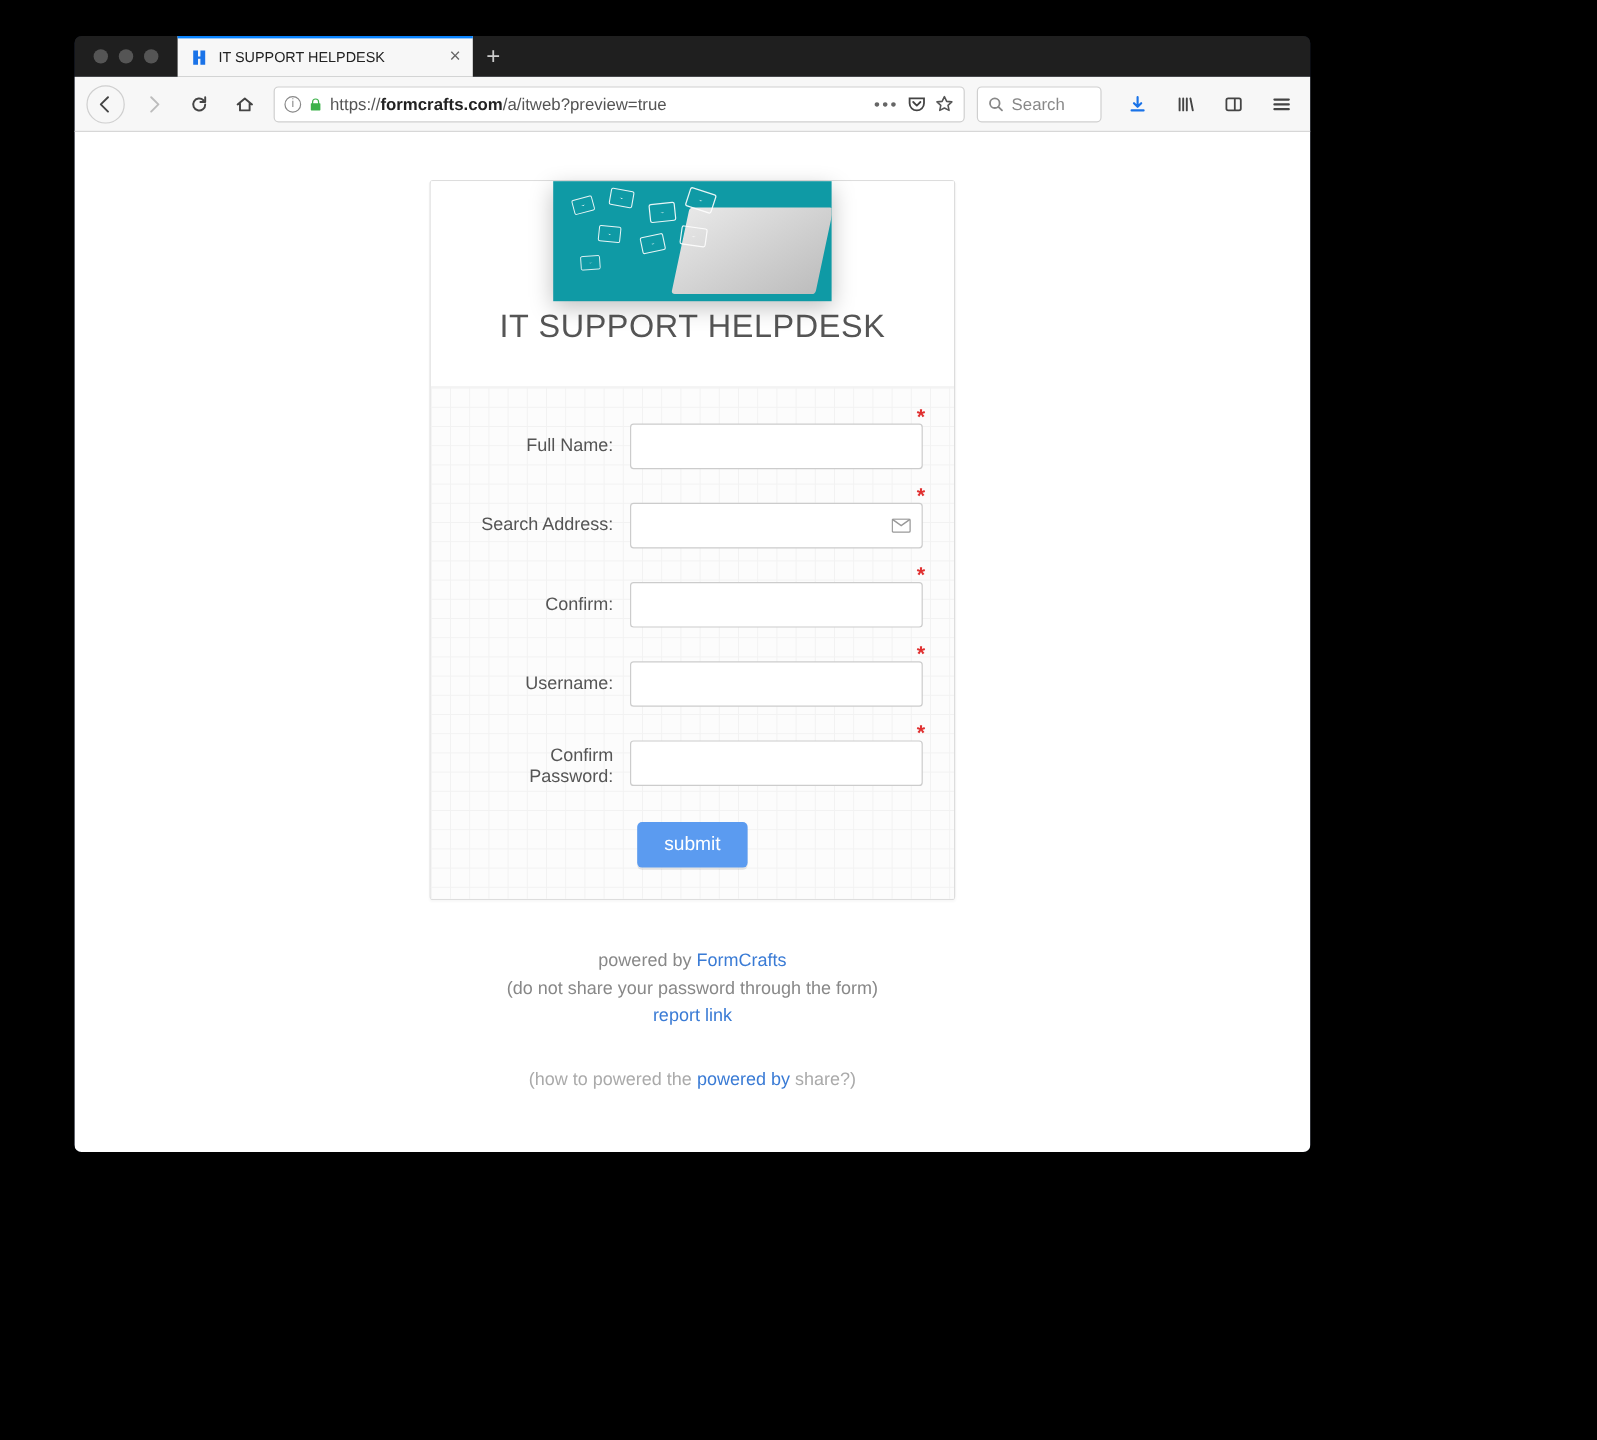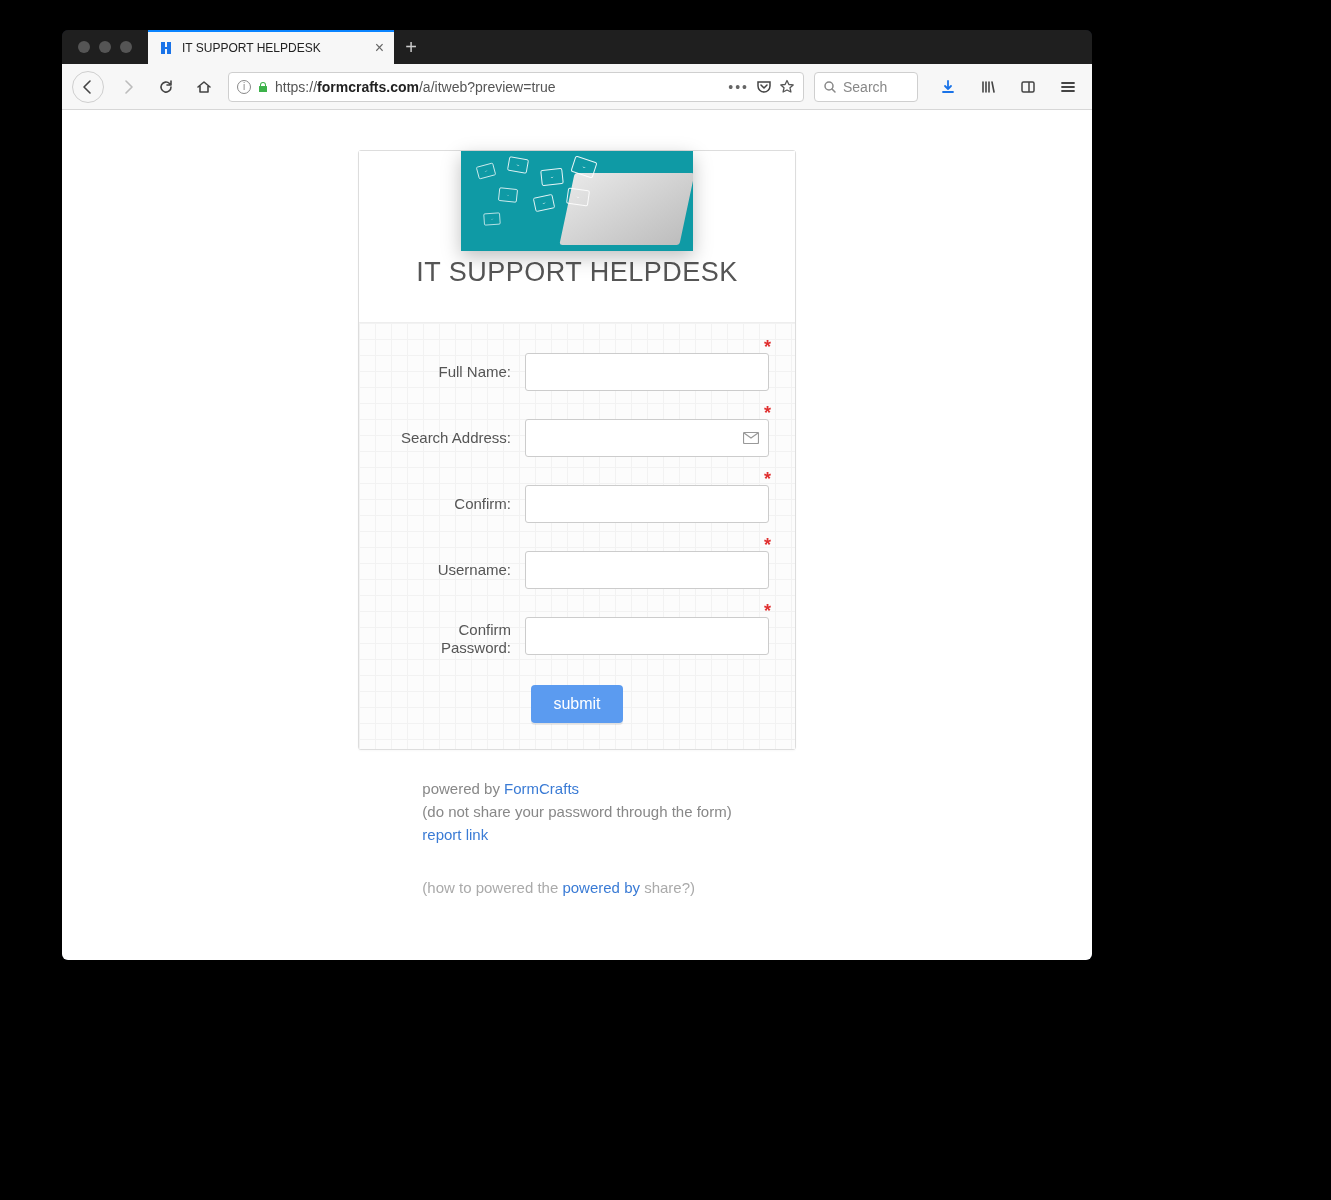--- a/index.html
+++ b/index.html
@@ -247,22 +247,23 @@
     background: #5b9bf0;
     color: #fff;
     border: none;
     border-radius: 4px;
     padding: 10px 22px;
     font-size: 16px;
     cursor: pointer;
     box-shadow: 0 2px 0 rgba(0,0,0,0.08);
   }
   .footer {
+    text-align: center;
     color: #888;
-    margin-top: 24px;
+    margin-top: 36px;
     font-size: 15px;
   }
   .footer a { color: #3a7bd5; text-decoration: none; }
   .footer .row { margin: 6px 0; }
   .footer .howto { margin-top: 36px; color:#aaa; }
   svg { display:block; }
 </style>
 </head>
 <body>
 

